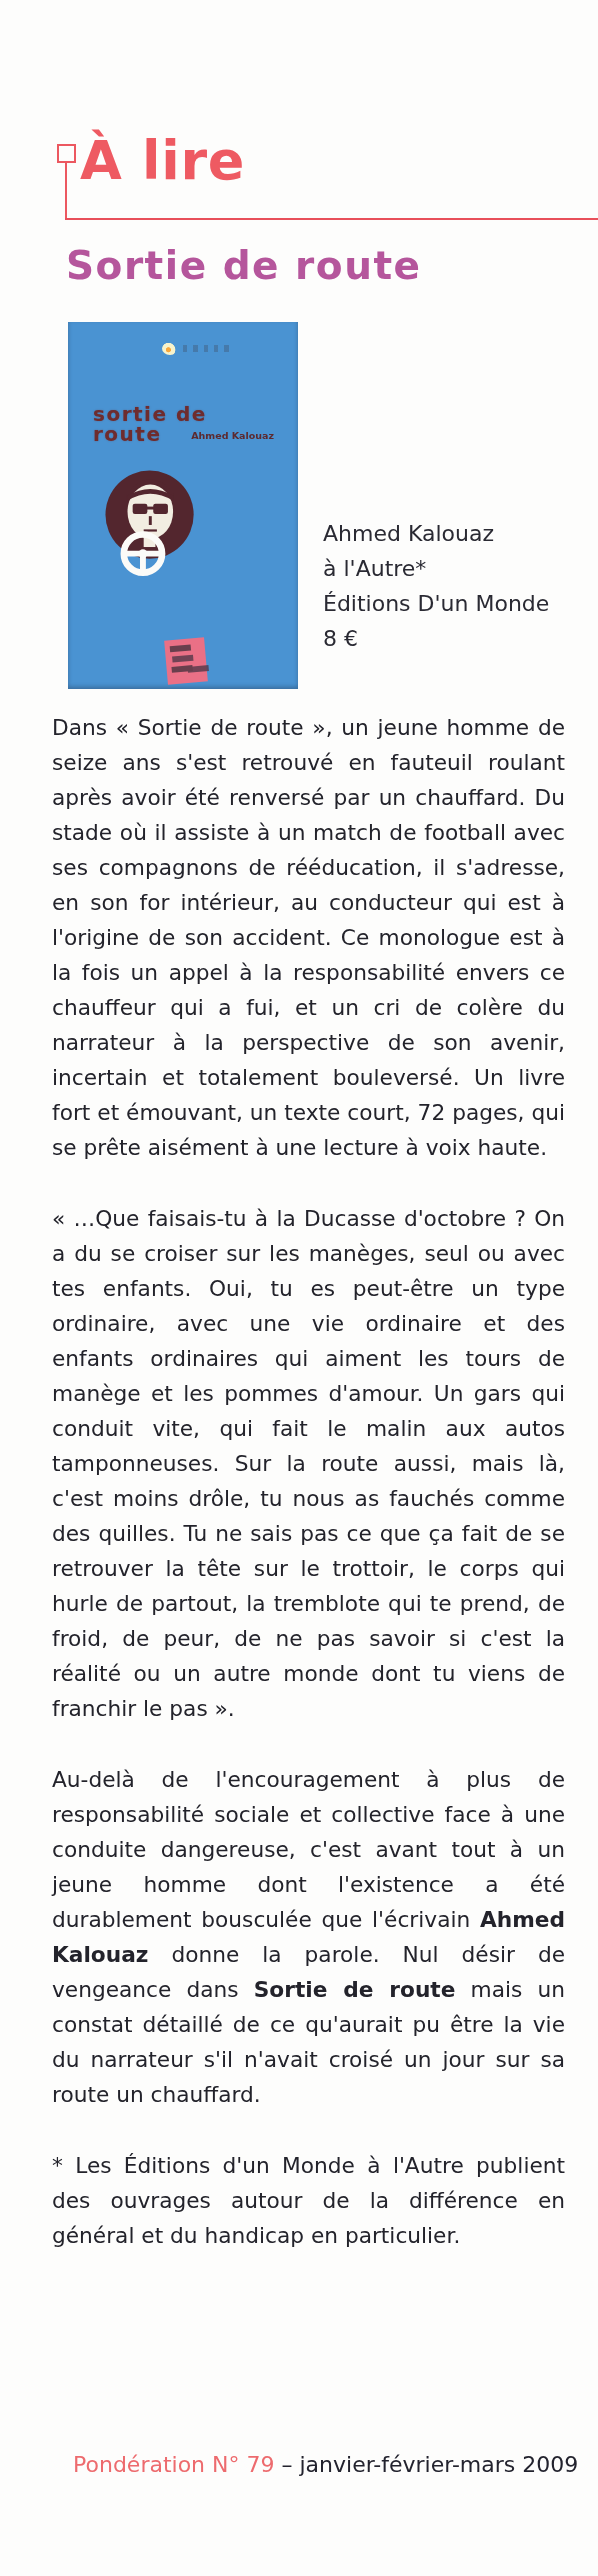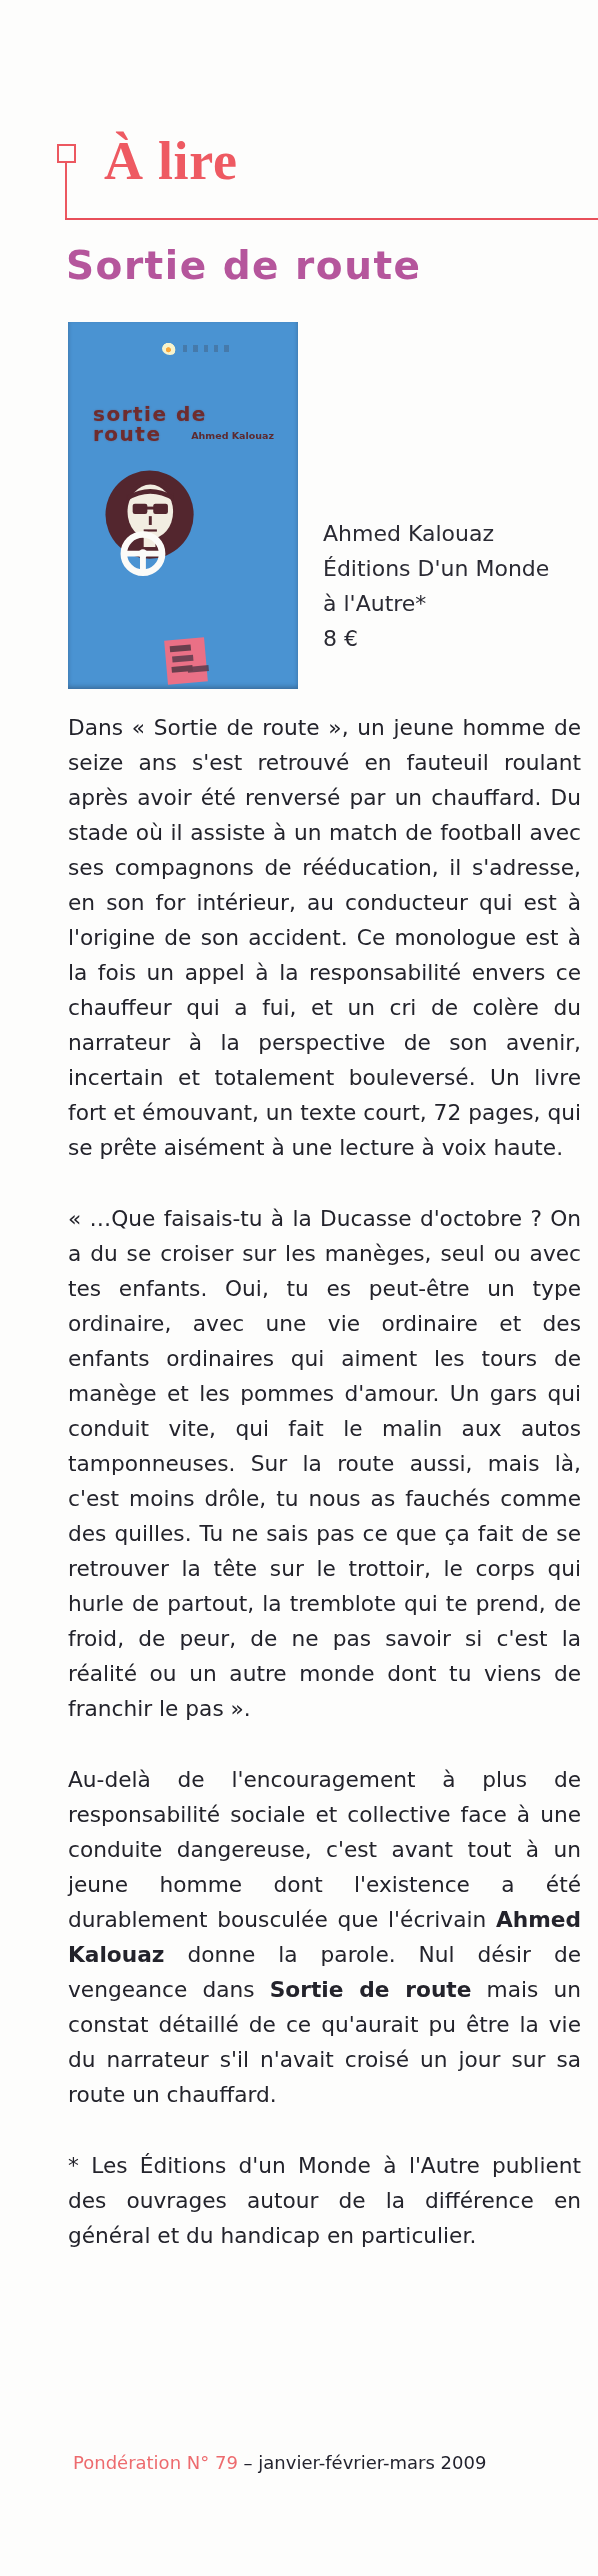--- a/index.html
+++ b/index.html
@@ -23,26 +23,25 @@
     position: absolute; left: 65px; top: 162px;
     width: 2.2px; height: 57px;
     background: #ec5860;
   }
   .deco-hline {
     position: absolute; left: 65px; top: 218px;
     width: 533px; height: 2.2px;
     background: #e84f5a;
   }
   .section-title {
-    position: absolute; left: 104px; top: 134px;
+    position: absolute; left: 80px; top: 134px;
     font-size: 54px; line-height: 1;
     font-weight: bold;
     color: #ee5a62;
     letter-spacing: 0.7px;
-    font-family: Liberation Serif, serif;
   }
 
   
   .article-title {
     position: absolute; left: 66px; top: 245px;
     font-size: 39px; line-height: 1.1;
     font-weight: bold;
     color: #b5569c;
     letter-spacing: 1.5px;
   }
@@ -101,35 +100,35 @@
   
   .book-info {
     position: absolute; left: 323px; top: 516px;
     width: 264px;
     font-size: 22px; line-height: 35px;
     color: #2a2a33;
   }
 
   
   .body-text {
-    position: absolute; left: 68px; top: 710px;
+    position: absolute; left: 52px; top: 710px;
     width: 513px;
     font-size: 21.7px; line-height: 35px;
     text-align: justify;
     color: #23232b;
   }
   .body-text p { margin: 0 0 36px 0; }
   .body-text p:last-child { margin-bottom: 12px; }
   .quote, .footnote { }
   .bold { font-weight: bold; }
 
   
   .footer {
     position: absolute; left: 73px; top: 2452px;
-    font-size: 18px; line-height: 1.2;
+    font-size: 22px; line-height: 1.2;
     white-space: nowrap;
   }
   .footer .journal { color: #ed6b6e; }
   .footer .date { color: #23232e; }
 </style>
 </head>
 <body>
 
 <div class="deco-square"></div>
 <div class="deco-vline"></div>
@@ -166,22 +165,22 @@
     <line x1="102" y1="315" x2="102" y2="338" stroke="#fbfbf8" stroke-width="8"></line>
     <circle cx="102" cy="315" r="6" fill="#fbfbf8"></circle>
   </svg>
   <div class="cover-sticker">
     <div class="sticker-marks"></div>
   </div>
 </div>
 
 <div class="book-info">
   <div>Ahmed Kalouaz</div>
+  <div>à l'Autre*</div>
   <div>Éditions D'un Monde</div>
-  <div>à l'Autre*</div>
   <div>8 €</div>
 </div>
 
 <div class="body-text">
   <p>Dans « Sortie de route », un jeune homme de seize ans s'est retrouvé en fauteuil roulant après avoir été renversé par un chauffard. Du stade où il assiste à un match de football avec ses compagnons de rééducation, il s'adresse, en son for intérieur, au conducteur qui est à l'origine de son accident. Ce monologue est à la fois un appel à la responsabilité envers ce chauffeur qui a fui, et un cri de colère du narrateur à la perspective de son avenir, incertain et totalement bouleversé. Un livre fort et émouvant, un texte court, 72 pages, qui se prête aisément à une lecture à voix haute.</p>
   <p class="quote">« …Que faisais-tu à la Ducasse d'octobre ? On a du se croiser sur les manèges, seul ou avec tes enfants. Oui, tu es peut-être un type ordinaire, avec une vie ordinaire et des enfants ordinaires qui aiment les tours de manège et les pommes d'amour. Un gars qui conduit vite, qui fait le malin aux autos tamponneuses. Sur la route aussi, mais là, c'est moins drôle, tu nous as fauchés comme des quilles. Tu ne sais pas ce que ça fait de se retrouver la tête sur le trottoir, le corps qui hurle de partout, la tremblote qui te prend, de froid, de peur, de ne pas savoir si c'est la réalité ou un autre monde dont tu viens de franchir le pas ».</p>
   <p><span>Au-delà de l'encouragement à plus de responsabilité sociale et collective face à une conduite dangereuse, c'est avant tout à un jeune homme dont l'existence a été durablement bousculée que l'écrivain </span><span class="bold">Ahmed Kalouaz</span><span> donne la parole. Nul désir de vengeance dans </span><span class="bold">Sortie de route</span><span> mais un constat détaillé de ce qu'aurait pu être la vie du narrateur s'il n'avait croisé un jour sur sa route un chauffard.</span></p>
   <p class="footnote">* Les Éditions d'un Monde à l'Autre publient des ouvrages autour de la différence en général et du handicap en particulier.</p>
 </div>
 

